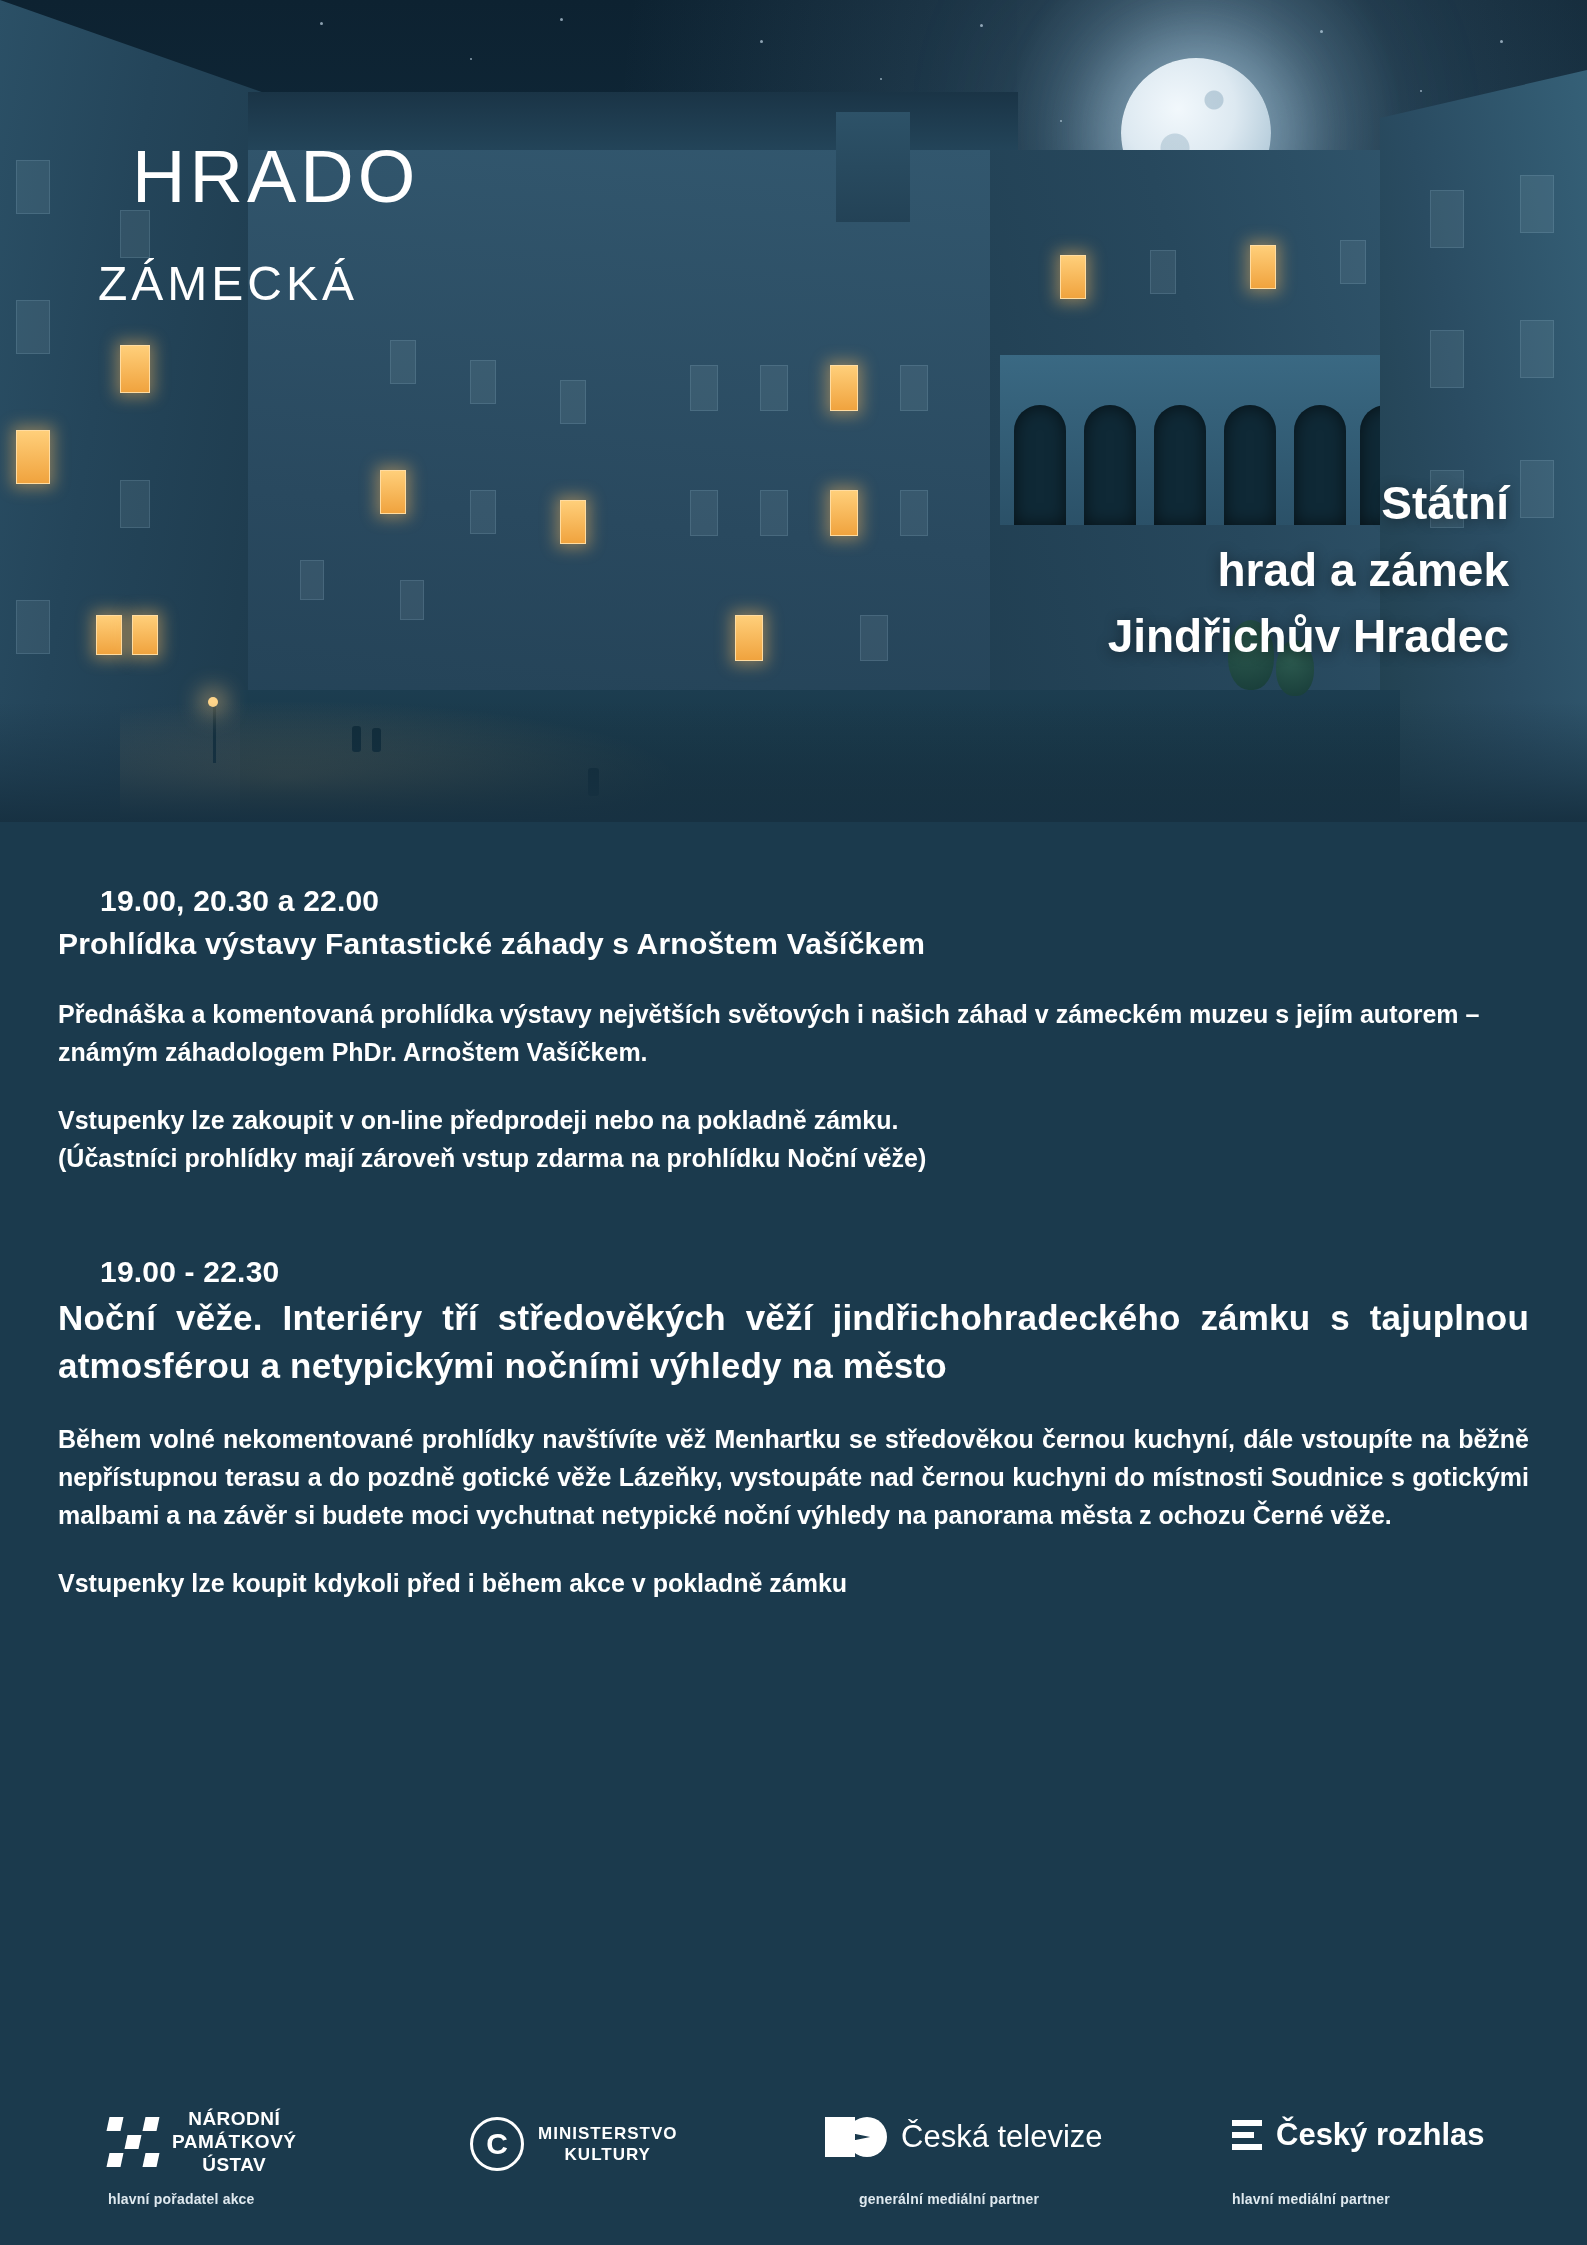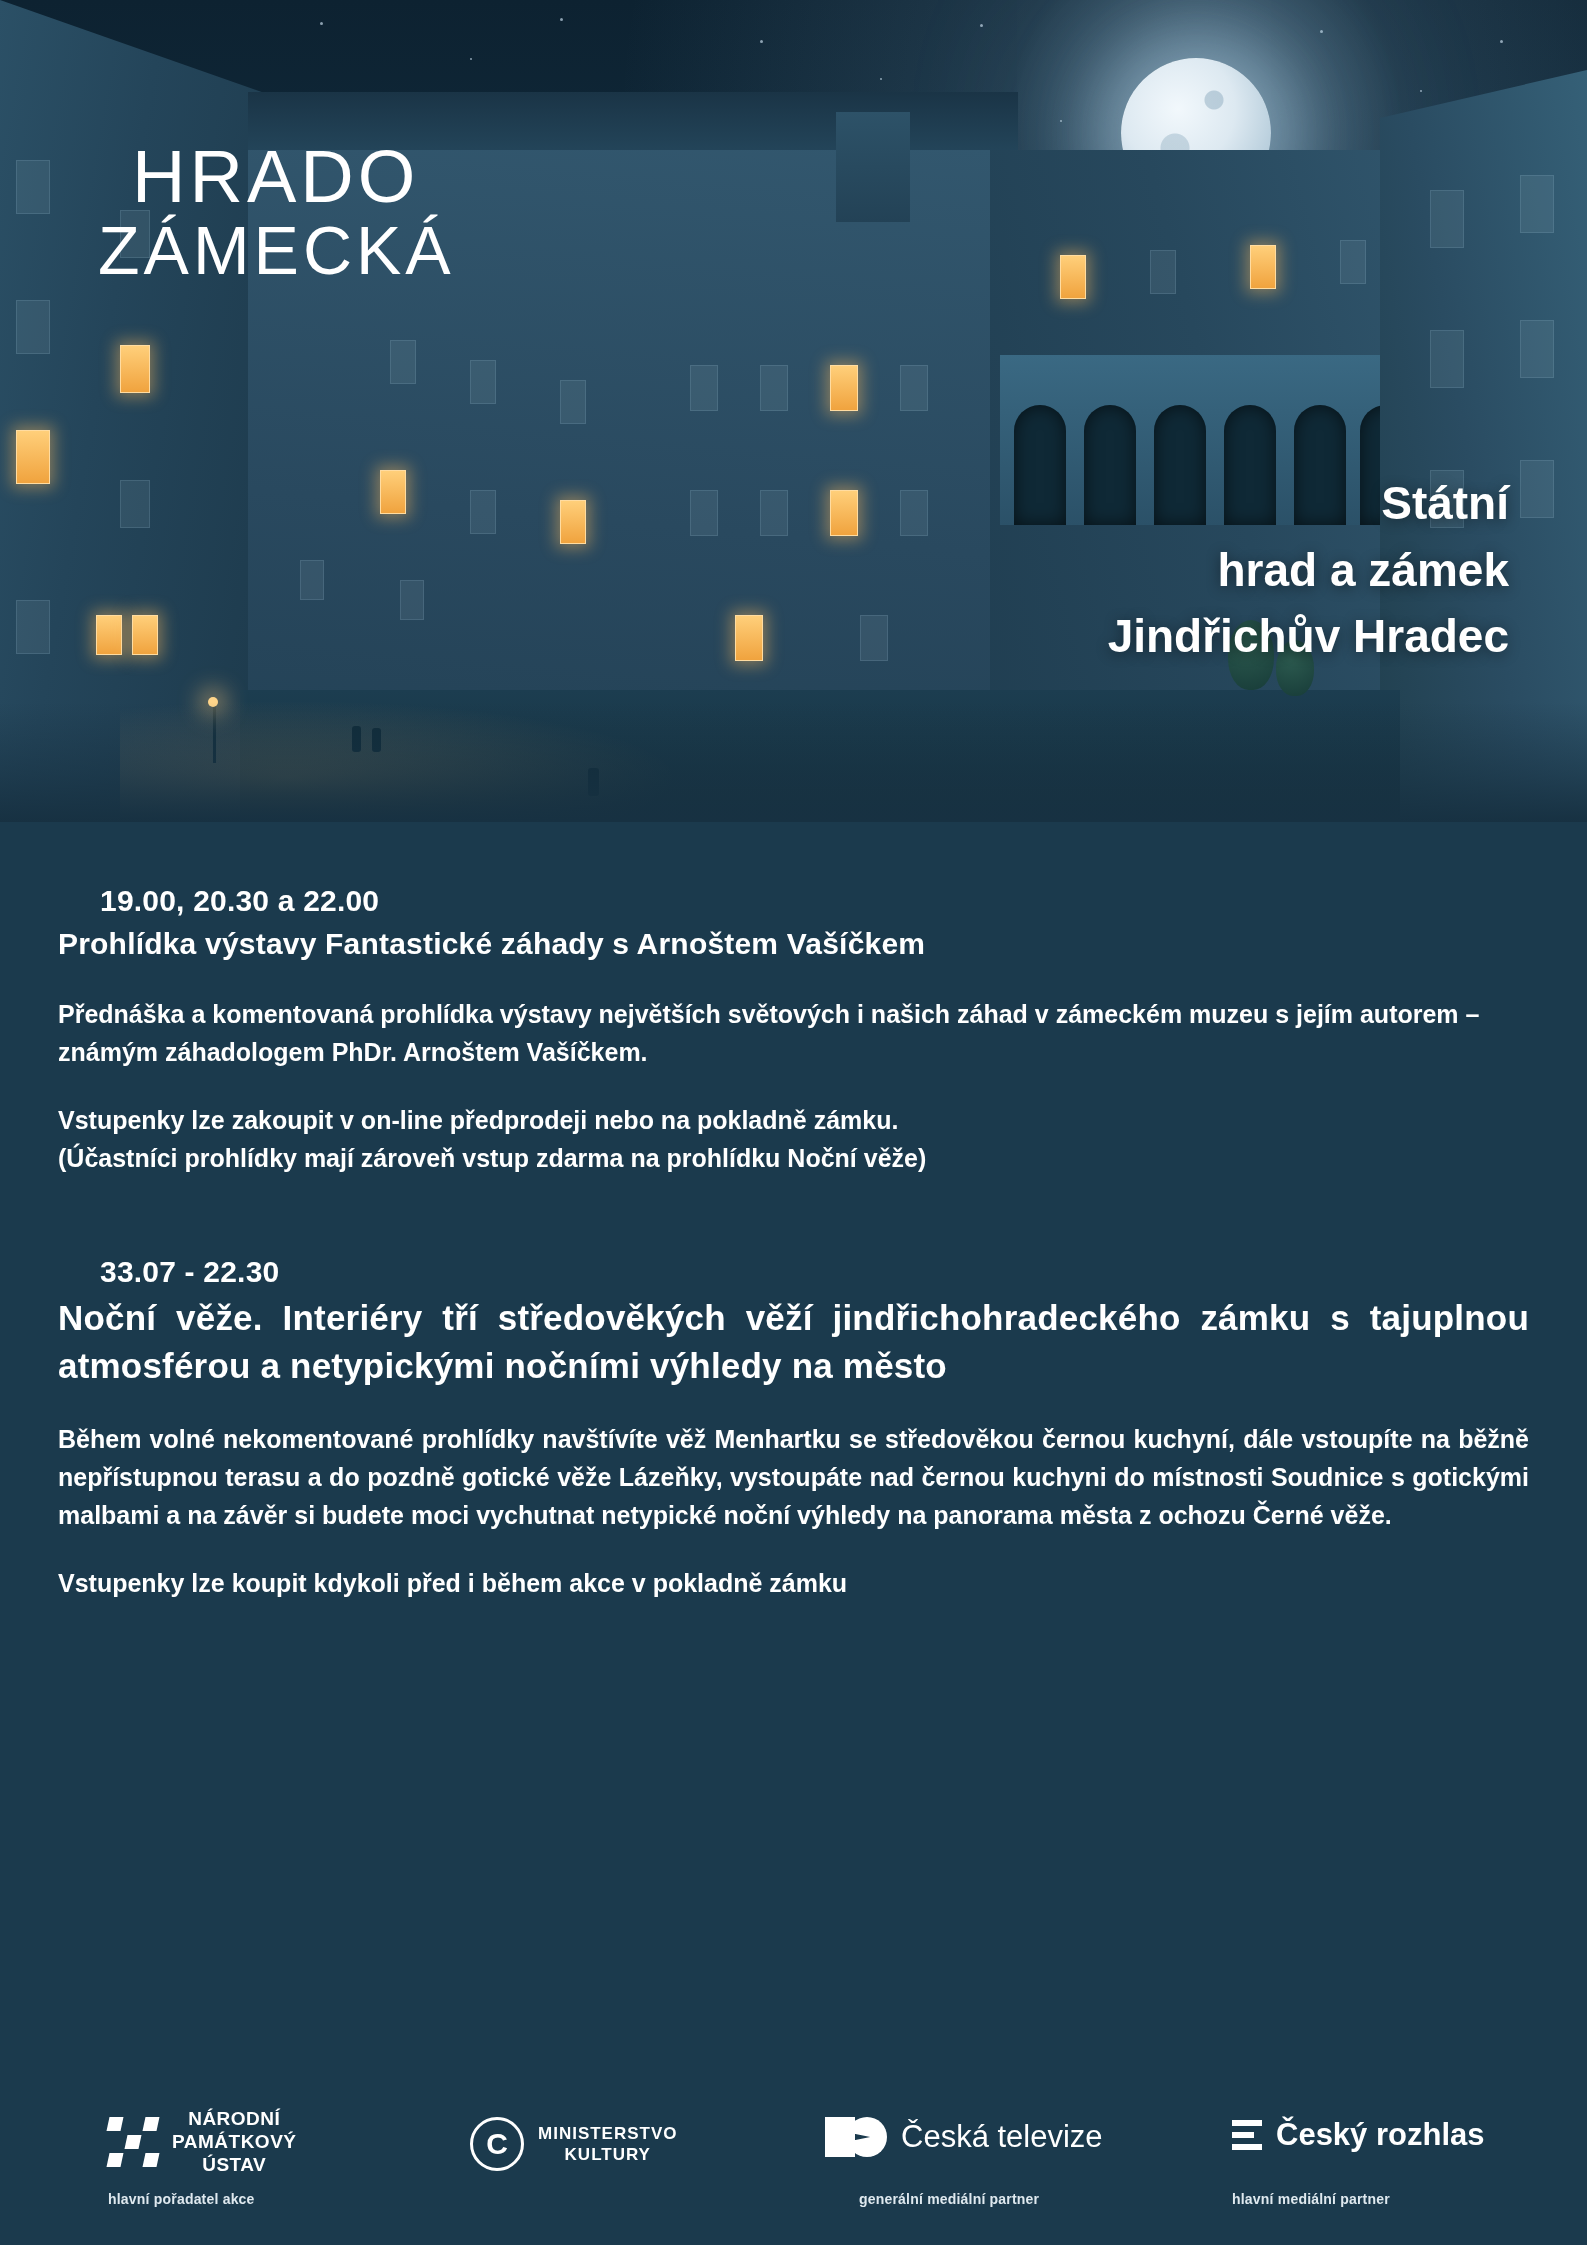--- a/index.html
+++ b/index.html
@@ -128,22 +128,23 @@
     background: linear-gradient(180deg, rgba(23,49,66,0) 0%, rgba(23,49,66,.55) 60%, #173142 100%);
   }
 
   
   .title-block { position: absolute; left: 122px; top: 140px; color: #fff; }
   .t-hrado {
     font-size: 74px; font-weight: 300; letter-spacing: 4px; line-height: 1;
     margin-left: 10px;
   }
   .t-zamecka {
-    font-size: 68px; font-weight: 300; letter-spacing: 4px; line-height: 1.08;
+    font-size: 48px; font-weight: 300; letter-spacing: 4px; line-height: 1.08;
     margin-left: -24px;
+    margin-top: 44px;
   }
   .t-noc {
     font-size: 196px; font-weight: 800; letter-spacing: -2px; line-height: .92;
     margin-left: -22px; margin-top: 4px;
   }
   .t-date {
     font-size: 60px; font-weight: 700; letter-spacing: 1px;
     margin-left: -18px; margin-top: -4px;
     white-space: nowrap;
   }
@@ -328,21 +329,21 @@
       <div class="sec-time">19.00, 20.30 a 22.00</div>
       <div class="sec-head">Prohlídka výstavy Fantastické záhady s Arnoštem Vašíčkem</div>
       <div class="para">Přednáška a komentovaná prohlídka výstavy největších světových i našich záhad v zámeckém muzeu s jejím autorem – známým záhadologem PhDr. Arnoštem Vašíčkem.</div>
       <div class="para" style="white-space:pre-line">Vstupenky lze zakoupit v on-line předprodeji nebo na pokladně zámku.
 (Účastníci prohlídky mají zároveň vstup zdarma na prohlídku Noční věže)</div>
     </div>
 
     <div class="gap-lg"></div>
 
     <div>
-      <div class="sec-time">33.07 - 22.30</div>
+      <div class="sec-time">19.00 - 22.30</div>
       <div class="sec-head big">Noční věže. Interiéry tří středověkých věží jindřichohradeckého zámku s tajuplnou atmosférou a netypickými nočními výhledy na město</div>
       <div class="para justify">Během volné nekomentované prohlídky navštívíte věž Menhartku se středověkou černou kuchyní, dále vstoupíte na běžně nepřístupnou terasu a do pozdně gotické věže Lázeňky, vystoupáte nad černou kuchyni do místnosti Soudnice s gotickými malbami a na závěr si budete moci vychutnat netypické noční výhledy na panorama města z ochozu Černé věže.</div>
       <div class="para">Vstupenky lze koupit kdykoli před i během akce v pokladně zámku</div>
     </div>
   </div>
 
   <div class="footer">
     <div class="logos">
 
       <div class="logo" style="left:108px; top:42px;">

